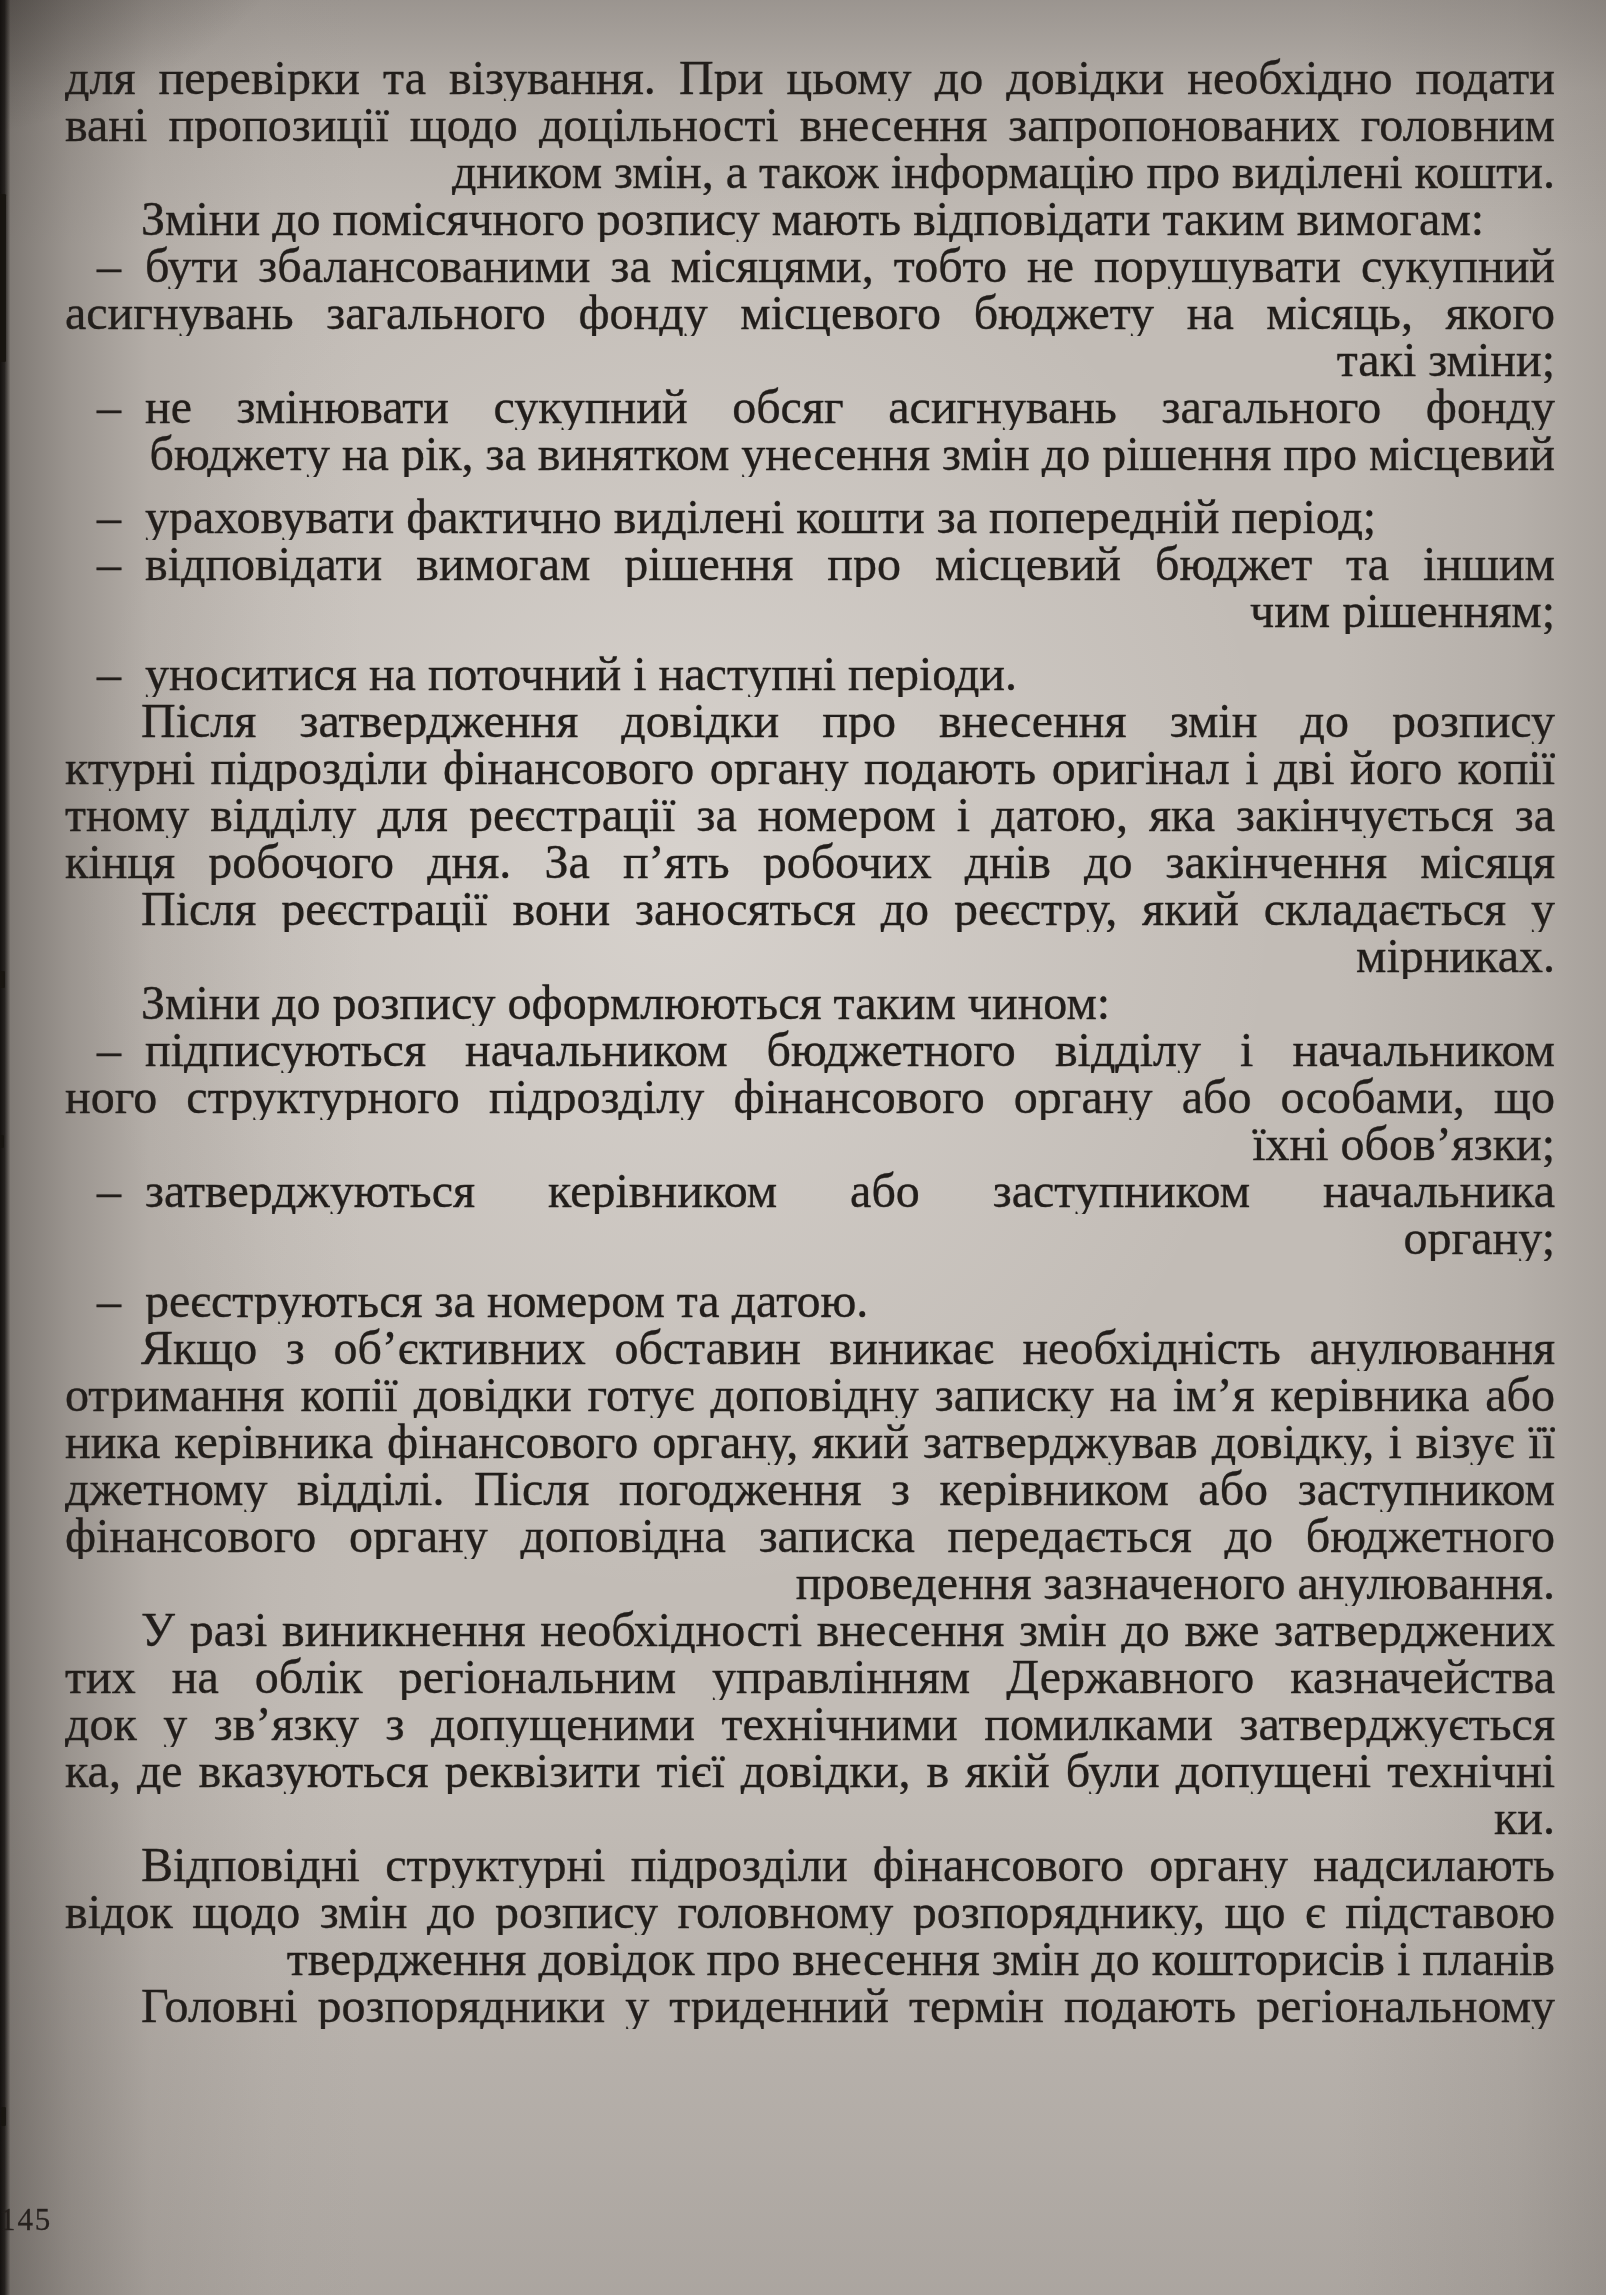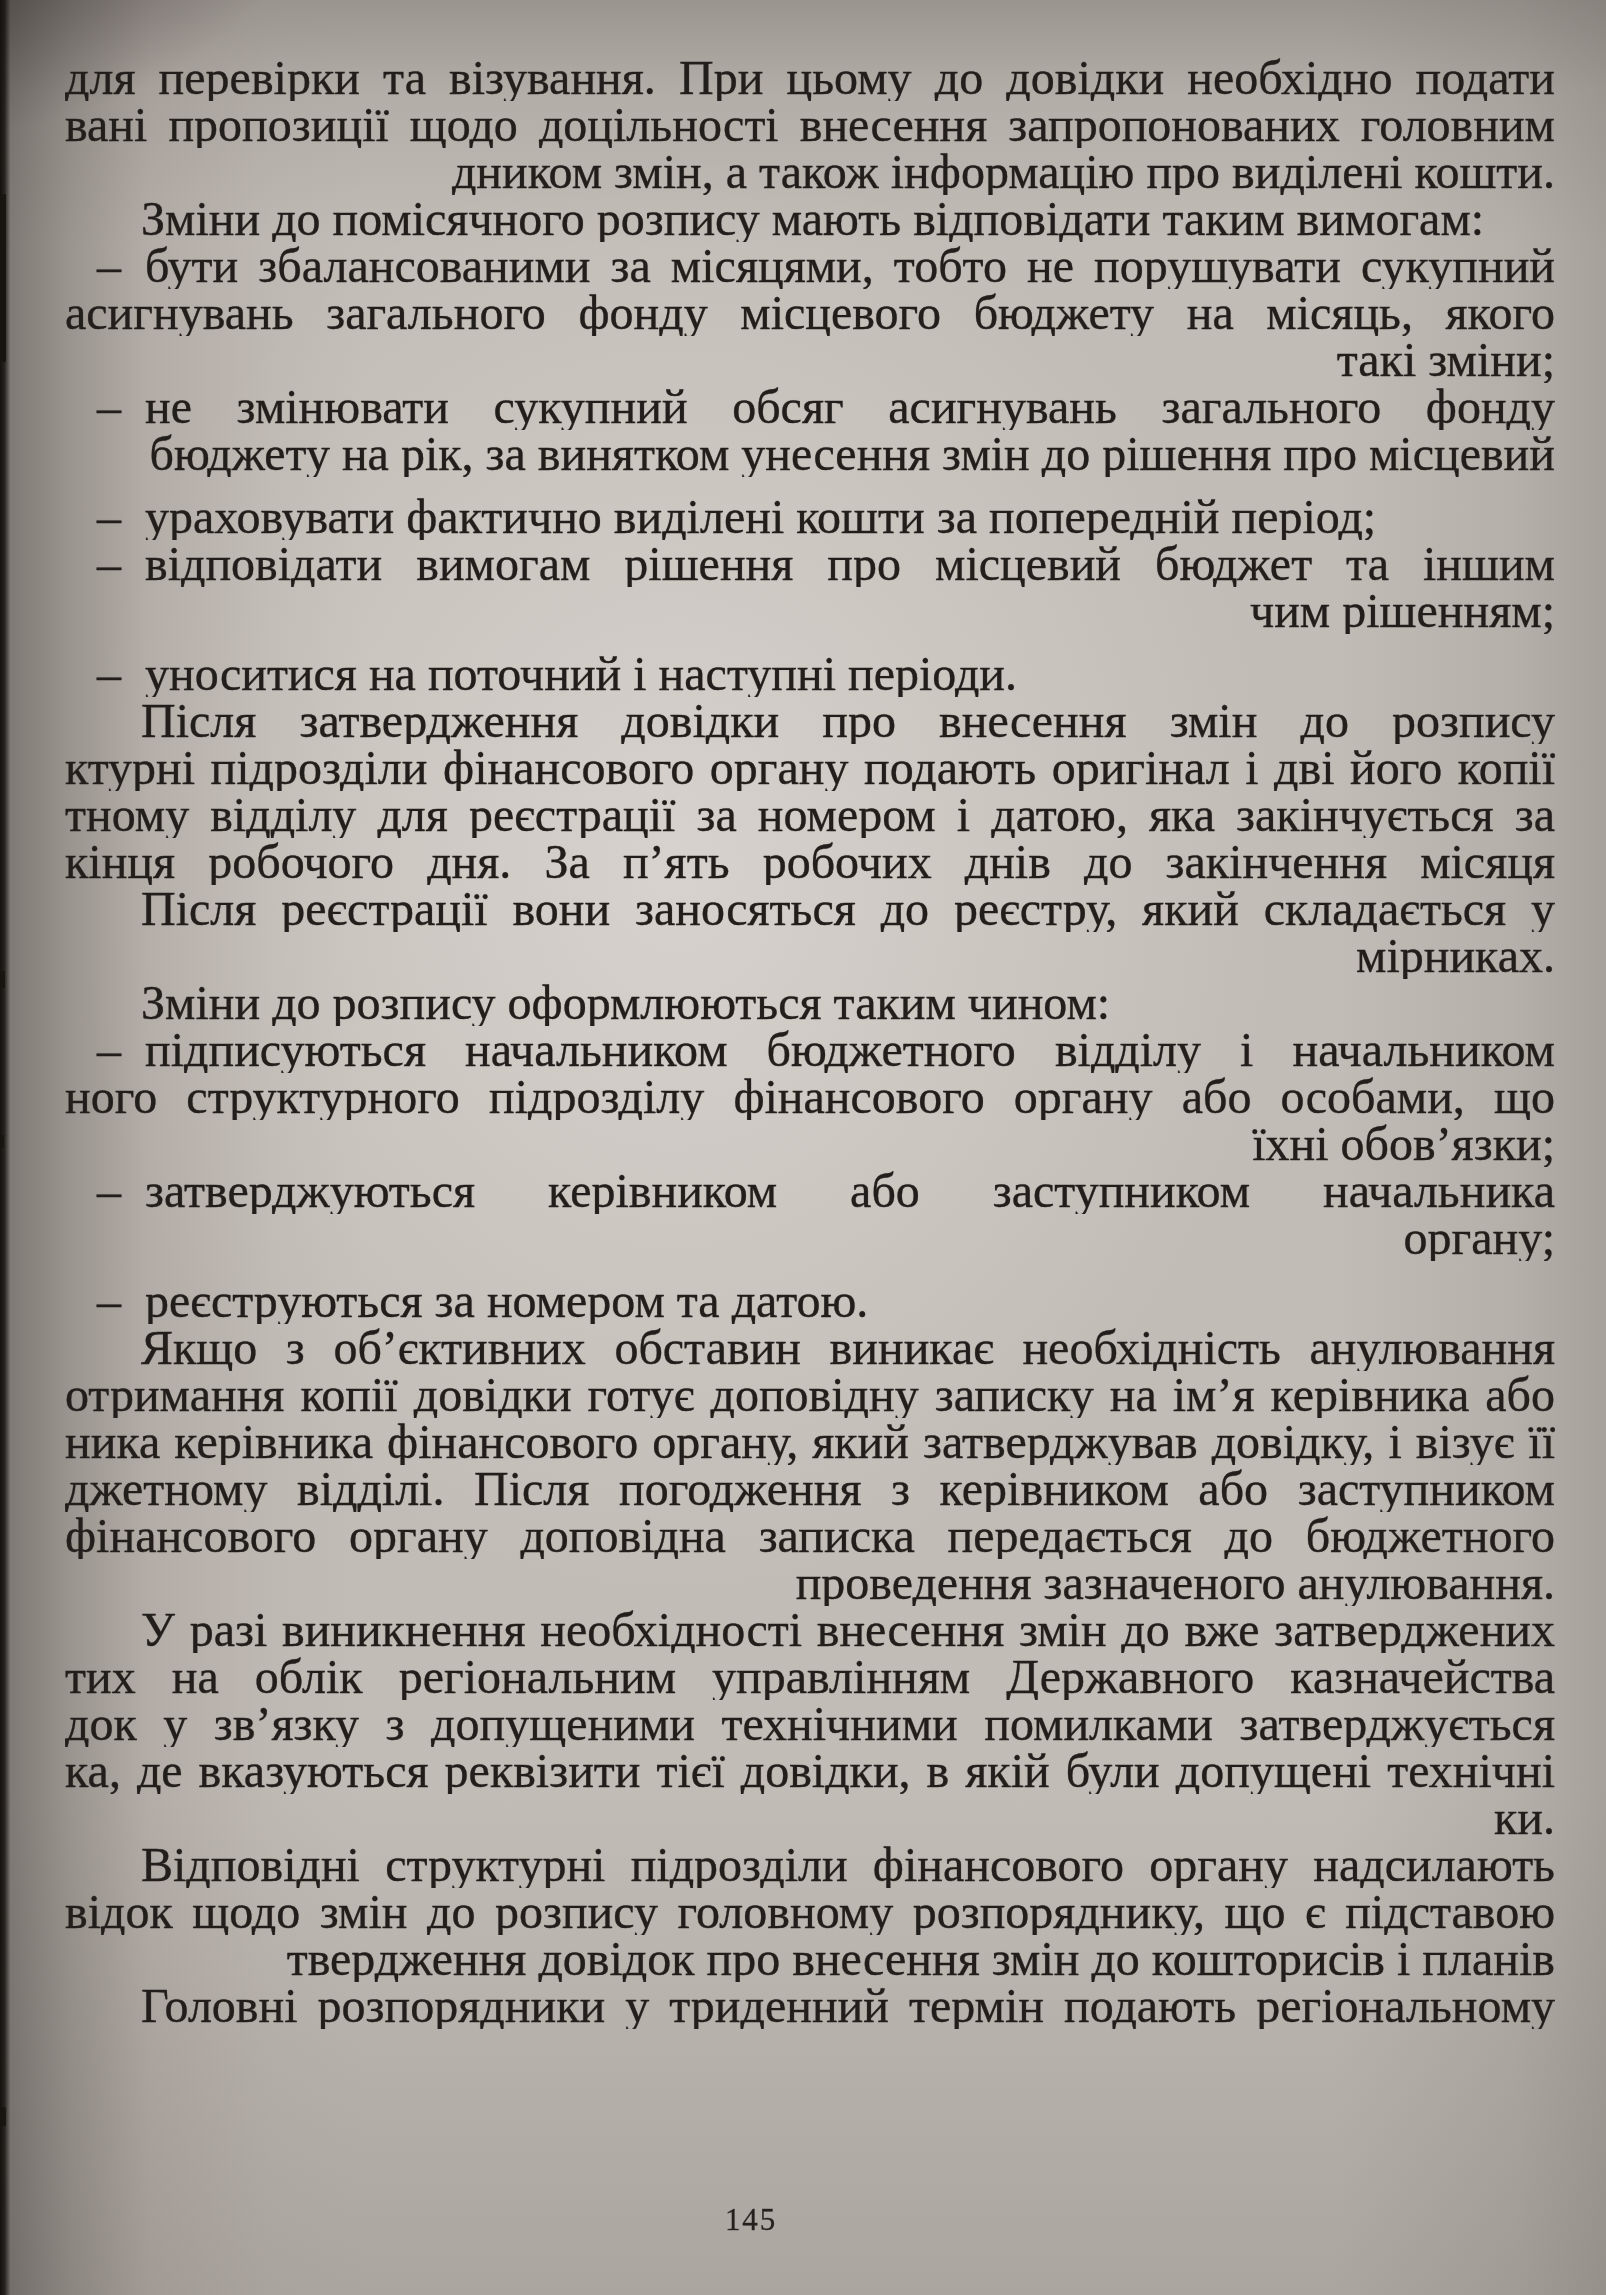--- a/index.html
+++ b/index.html
@@ -39,21 +39,20 @@
   }
   .full{ text-align:justify; text-align-last:justify; }
   .short{ text-align:right; }
   .p-full{ text-indent:76px; text-align:justify; text-align-last:justify; }
   .p-short{ text-indent:76px; text-align:left; }
   .b-full{ text-indent:32px; text-align:justify; text-align-last:justify; }
   .b-short{ text-indent:32px; text-align:left;margin-top:16px; }
   .page-number{
     position:absolute;
     left:0; top:2202px; width:1502px;
-    text-align:center;
     font-size:31px;
     color:#26211e;
     -webkit-text-stroke:0.3px rgba(38,33,30,.8);
     letter-spacing:1.9px;
     filter:blur(0.2px);
   }
   .fleck{
     position:absolute;
     background:#17140f;
     border-radius:1.3px;

